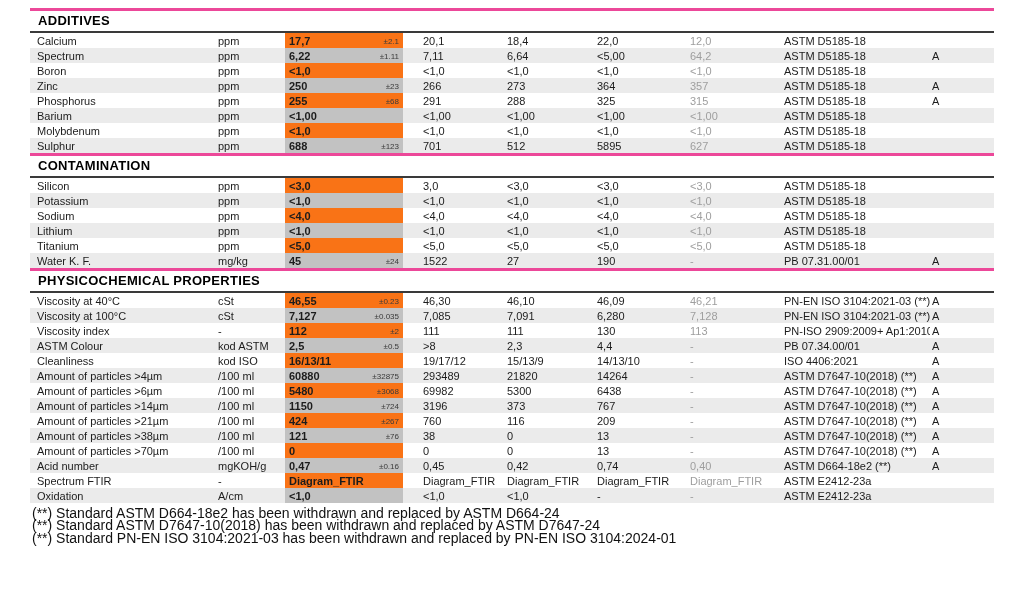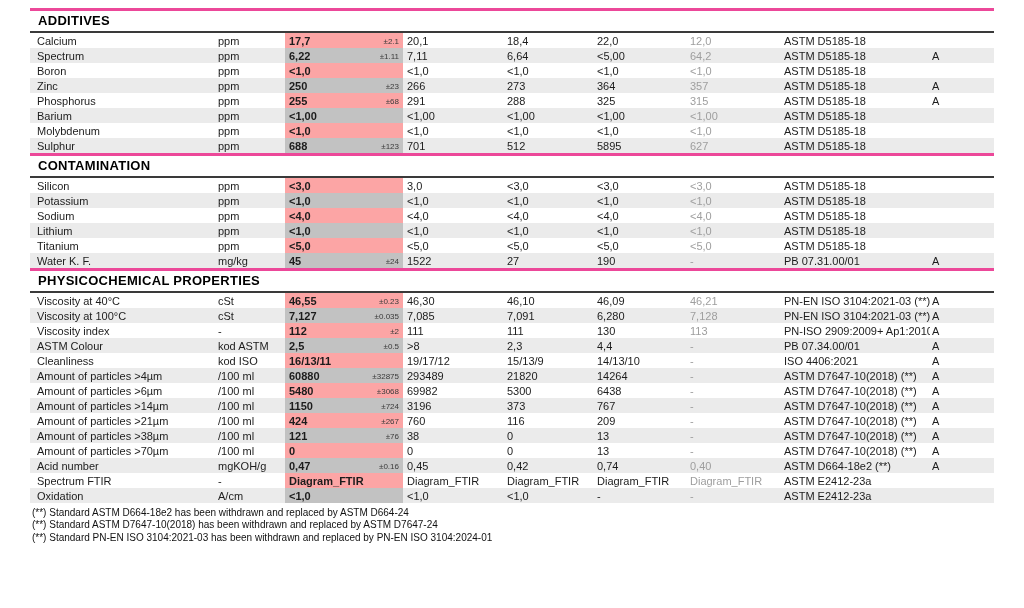--- a/index.html
+++ b/index.html
@@ -41,41 +41,41 @@
   .row.striped { background: #ebebeb; }
   .c { overflow: hidden; }
   .c-name { padding-left: 7px; }
   .c-unit { padding-left: 6px; }
   .c-result {
     position: relative;
     font-weight: 700;
     padding-left: 4px;
     box-sizing: border-box;
   }
-  .row:not(.striped) .c-result { background: #fca5a5; }
+  .row:not(.striped) .c-result { background: #f97316; }
   .row.striped .c-result { background: #c2c2c2; }
   .c-tol {
     position: absolute;
     right: 4px;
     bottom: 1px;
     font-size: 8px;
     font-weight: 400;
     line-height: 10px;
     color: #3a3a3a;
     letter-spacing: 0;
   }
-  .c-v1 { padding-left: 4px; }
+  .c-v1 { padding-left: 20px; }
   .c-v2, .c-v3, .c-v4 { padding-left: 7px; }
   .c-v4 { color: #9e9e9e; }
   .c-method { padding-left: 7px; font-size: 11px; }
   .c-flag { padding-left: 2px; }
   .footnotes {
     margin-top: 4px;
     padding-left: 2px;
-    font-size: 10px;
+    font-size: 14px;
     line-height: 12.4px;
     color: #111;
   }
 </style>
 </head>
 <body>
 
 <div class="report">
   <div id="sections">
       <div>

